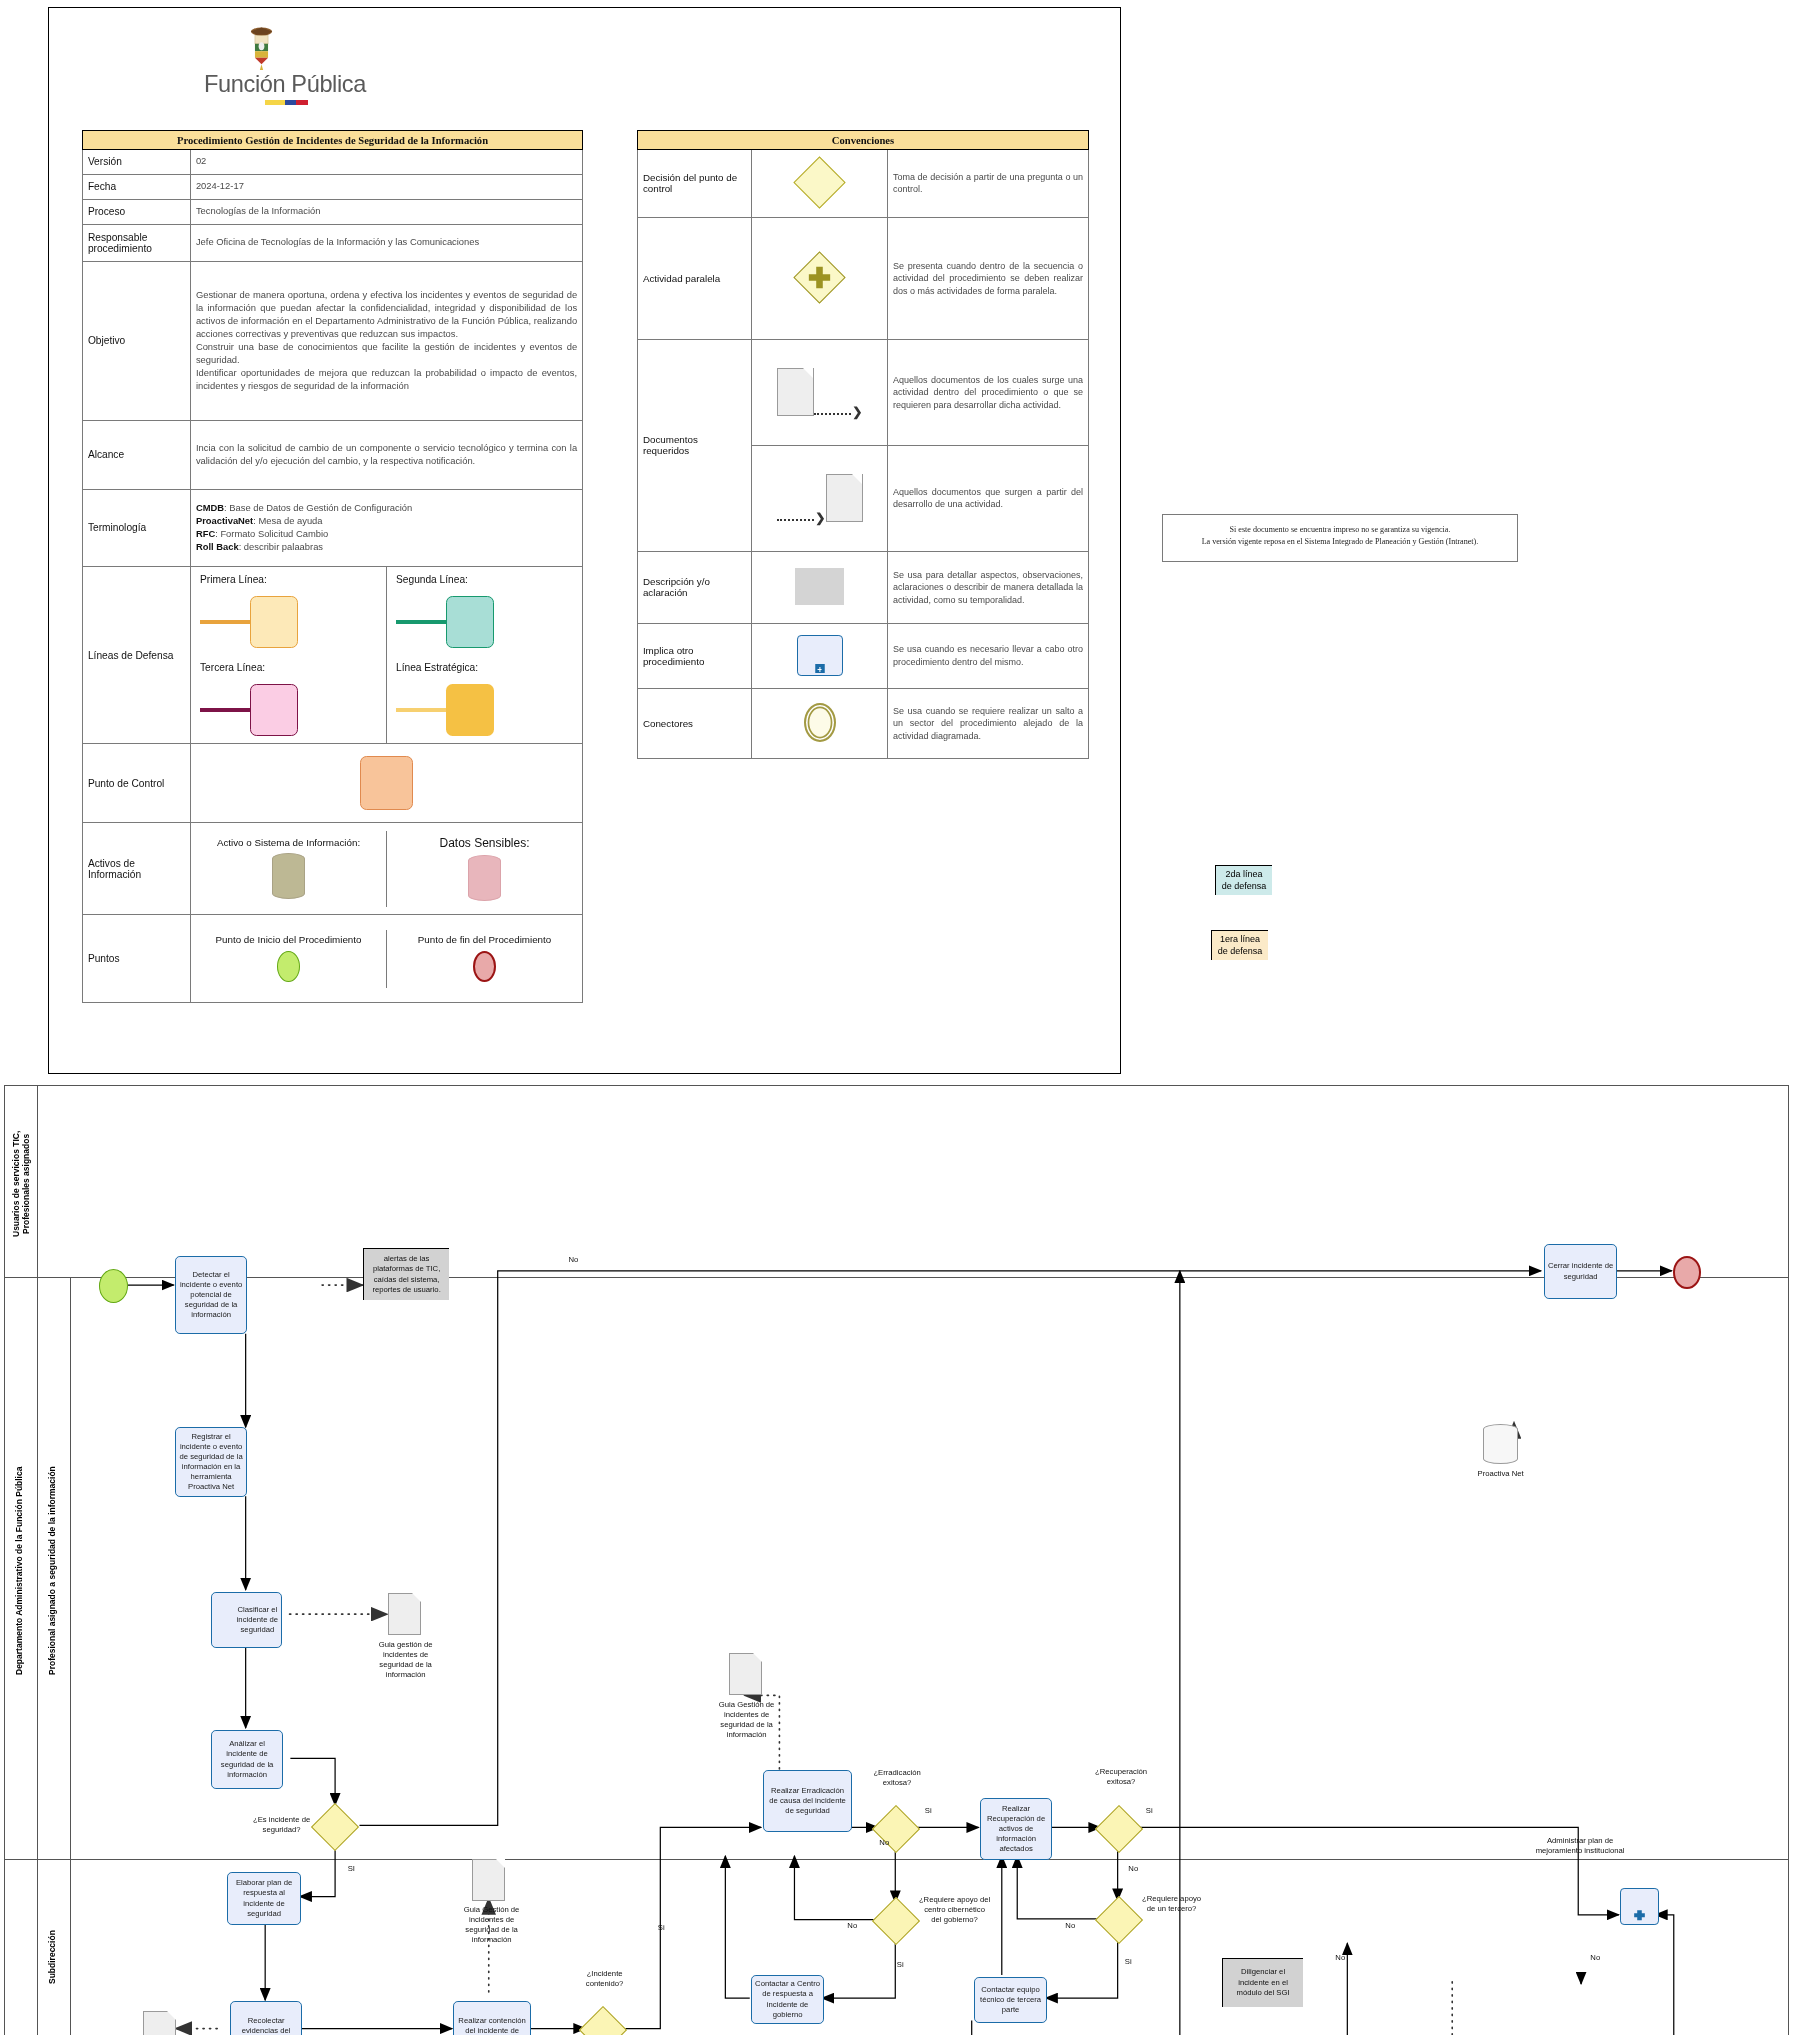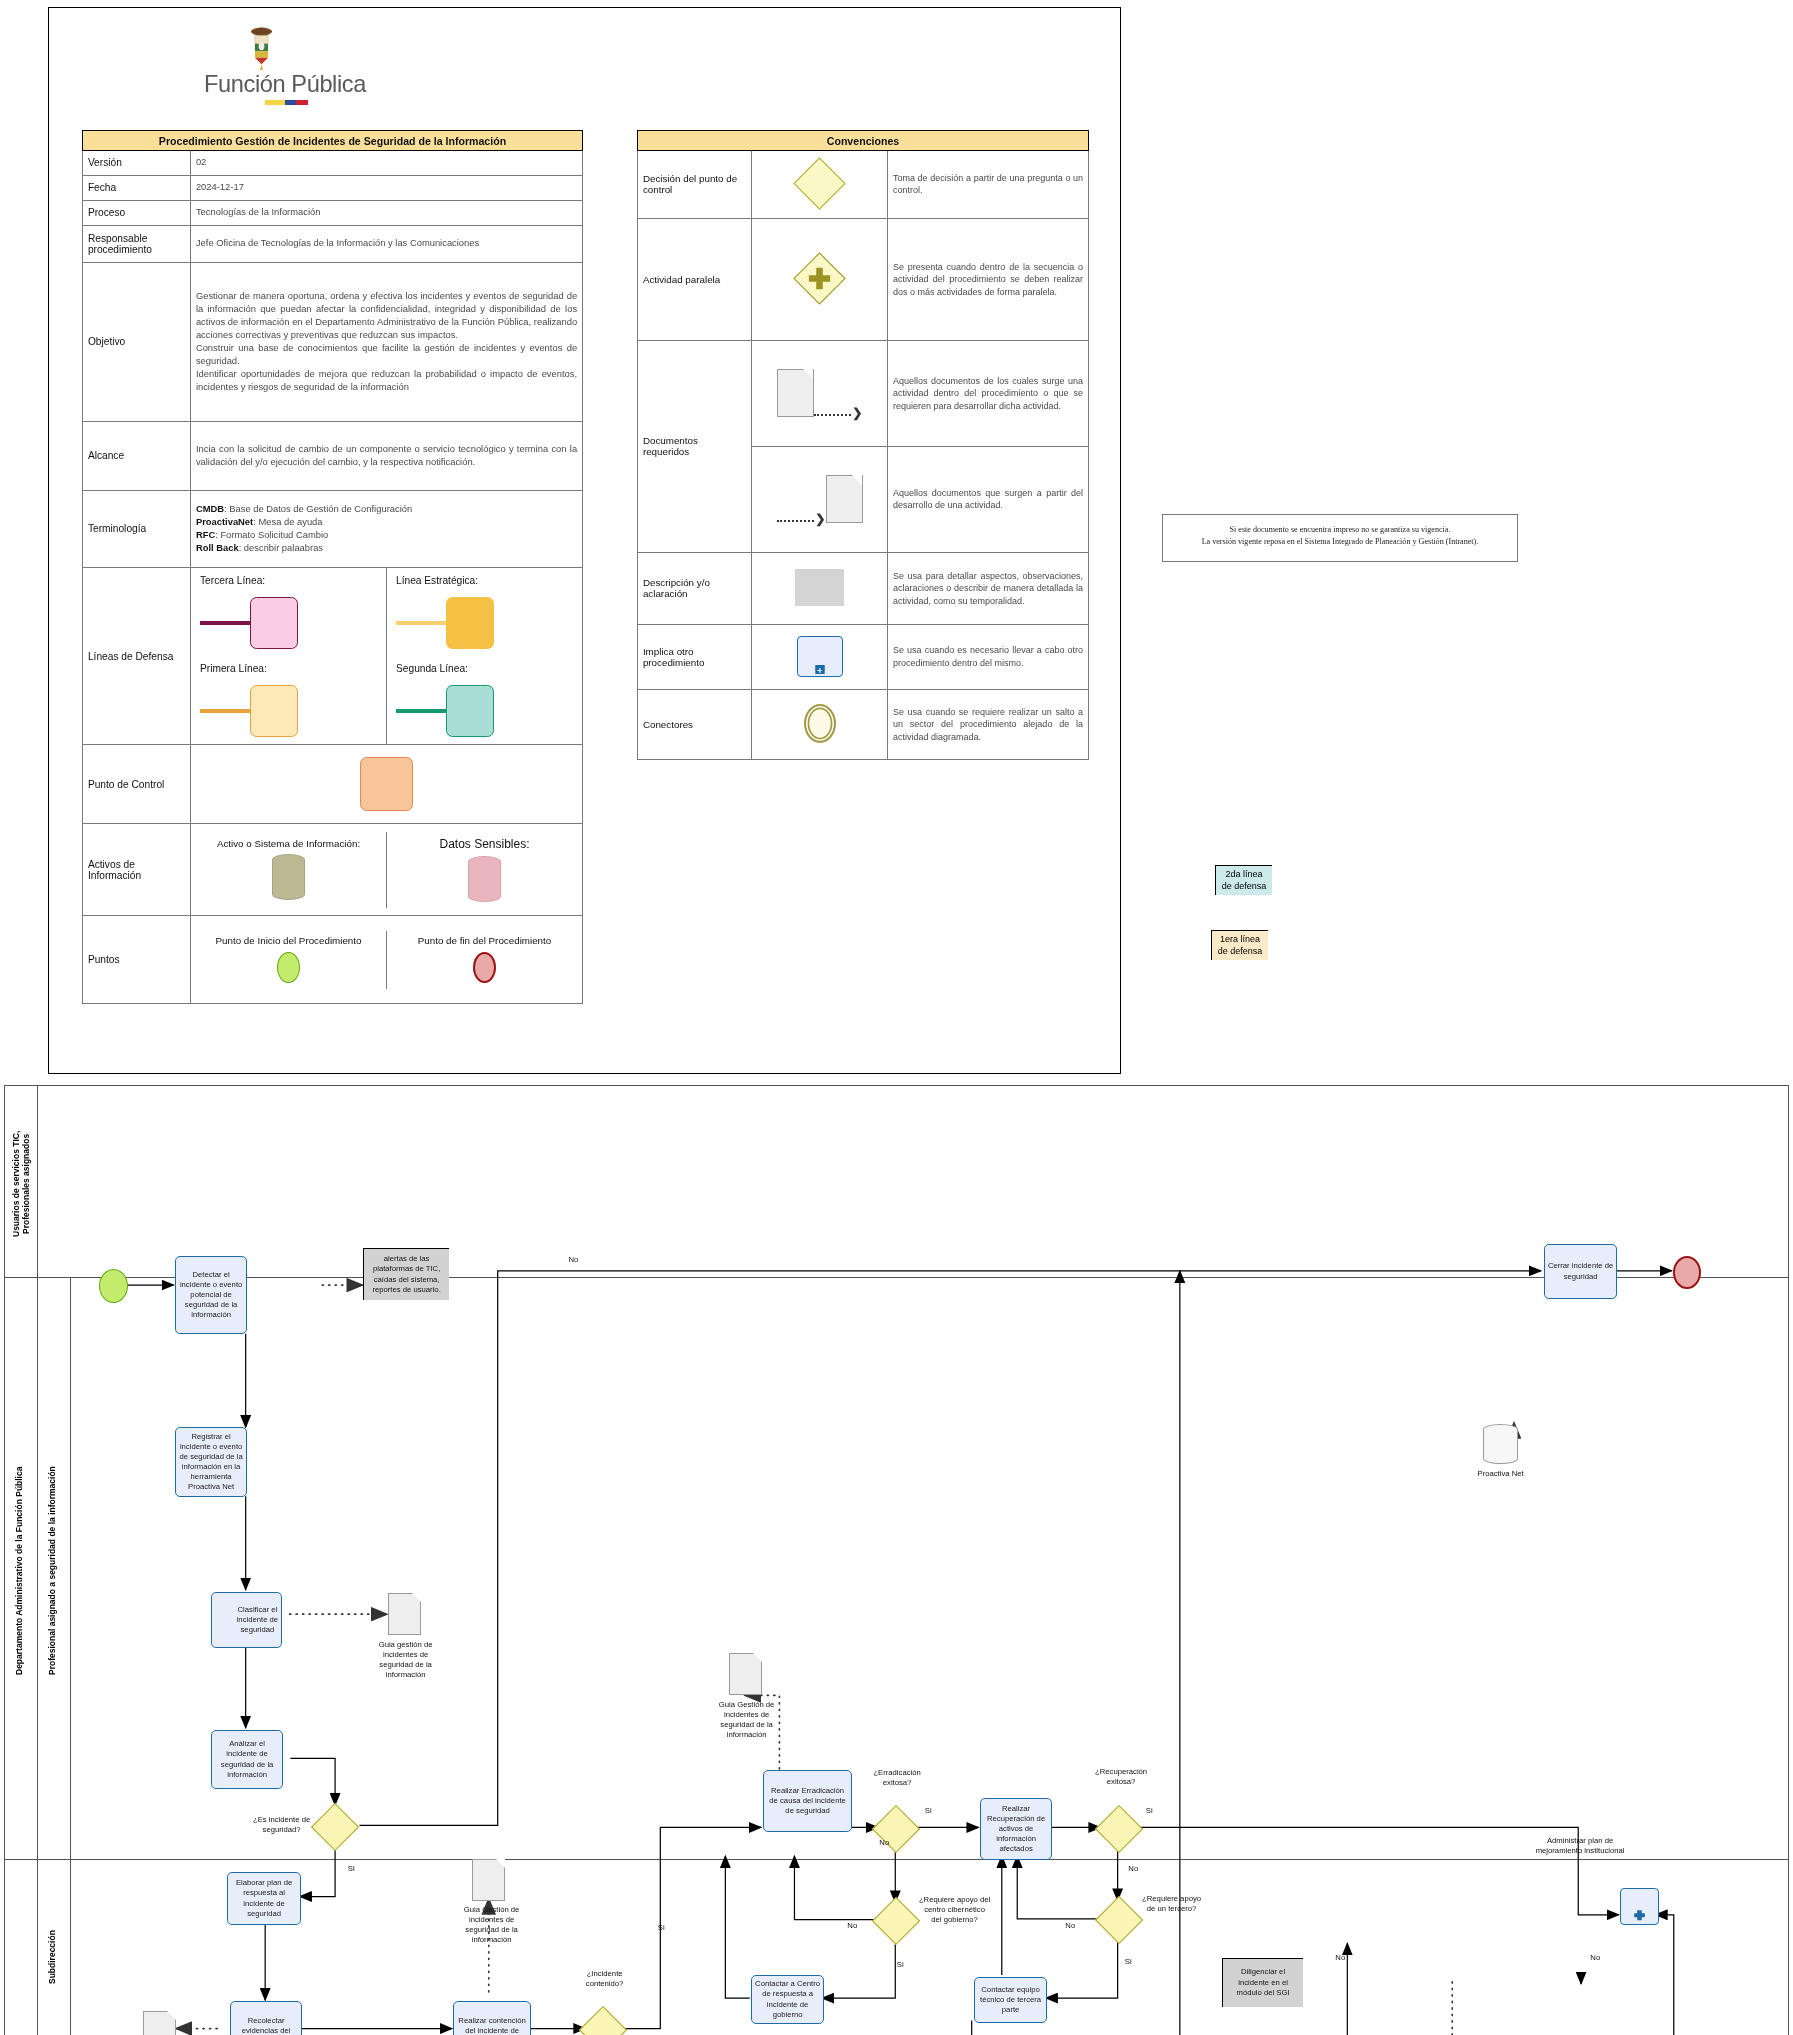--- a/index.html
+++ b/index.html
@@ -20,21 +20,21 @@
   .logo-flag { position:absolute; left:94px; top:75px; width:43px; height:5.3px; display:flex; }
   .logo-flag i { display:block; height:100%; }
   .lf-y { width:46%; background:#f5d547; }
   .lf-b { width:27%; background:#2c4a9e; }
   .lf-r { width:27%; background:#cf2030; }
 
   
   table.doc { border-collapse:collapse; table-layout:fixed; }
   table.doc td, table.doc th { border:0.8px solid #7a7a7a; vertical-align:middle; padding:3.3px 4.9px; }
   .hdr-cell { background:#fadf9a; text-align:center; font-weight:700; font-size:10.6px;
-              color:#111; padding:5.7px 3.3px; border:0.8px solid #000 !important; }
+              color:#111; padding:5.7px 3.3px; border:0.8px solid #000 !important;font-family:Liberation Serif, serif; }
   .lbl { font-size:10.2px; color:#111; font-weight:400; }
   .val { font-size:9.4px; color:#4a4a4a; line-height:1.38; text-align:justify; }
   .val b { color:#111; font-weight:700; }
 
   #left-table { position:absolute; left:33px; top:122px; width:501px; }
   #left-table col.c1 { width:108px; }
 
   #right-table { position:absolute; left:588px; top:122px; width:452px;border-radius:12px; }
   #right-table col.rc1 { width:114px; }
   #right-table col.rc2 { width:136px; }
@@ -183,47 +183,47 @@
         </td>
       </tr>
 
       <tr style="height:151px;">
         <td class="lbl">Líneas de Defensa</td>
         <td style="padding:0;">
           <table style="width:100%;border-collapse:collapse;table-layout:fixed;">
             <tbody>
                   <tr>
               <td style="border:none;border-right:0.8px solid #7a7a7a;padding:7.3px 9px;">
+                <div class="deftitle">Primera Línea:</div>
+                <div class="defrow">
+                  <span class="sh-line" style="background:#e8a33d;"></span>
+                  <span class="sh-task" style="background:#fde9b8;border:1.6px solid #e8a33d;margin-left:-0.8px;"></span>
+                </div>
+              </td>
+              <td style="border:none;padding:7.3px 9px;">
+                <div class="deftitle">Segunda Línea:</div>
+                <div class="defrow">
+                  <span class="sh-line" style="background:#17996e;"></span>
+                  <span class="sh-task" style="background:#a8ded6;border:1.6px solid #17996e;margin-left:-0.8px;"></span>
+                </div>
+              </td>
+            </tr>
+            <tr>
+              <td style="border:none;border-right:0.8px solid #7a7a7a;padding:7.3px 9px;">
                 <div class="deftitle">Tercera Línea:</div>
                 <div class="defrow">
                   <span class="sh-line" style="background:#7d1347;"></span>
                   <span class="sh-task" style="background:#fbcde4;border:1.6px solid #7d1347;margin-left:-0.8px;"></span>
                 </div>
               </td>
               <td style="border:none;padding:7.3px 9px;">
                 <div class="deftitle">Línea Estratégica:</div>
                 <div class="defrow">
                   <span class="sh-line" style="background:#f7d070;"></span>
                   <span class="sh-task" style="background:#f5c144;border:none;margin-left:-0.8px;"></span>
-                </div>
-              </td>
-            </tr>
-            <tr>
-              <td style="border:none;border-right:0.8px solid #7a7a7a;padding:7.3px 9px;">
-                <div class="deftitle">Primera Línea:</div>
-                <div class="defrow">
-                  <span class="sh-line" style="background:#e8a33d;"></span>
-                  <span class="sh-task" style="background:#fde9b8;border:1.6px solid #e8a33d;margin-left:-0.8px;"></span>
-                </div>
-              </td>
-              <td style="border:none;padding:7.3px 9px;">
-                <div class="deftitle">Segunda Línea:</div>
-                <div class="defrow">
-                  <span class="sh-line" style="background:#17996e;"></span>
-                  <span class="sh-task" style="background:#a8ded6;border:1.6px solid #17996e;margin-left:-0.8px;"></span>
                 </div>
               </td>
             </tr>
           </tbody>
               </table>
         </td>
       </tr>
 
       <tr style="height:79px;">
         <td class="lbl">Punto de Control</td>

